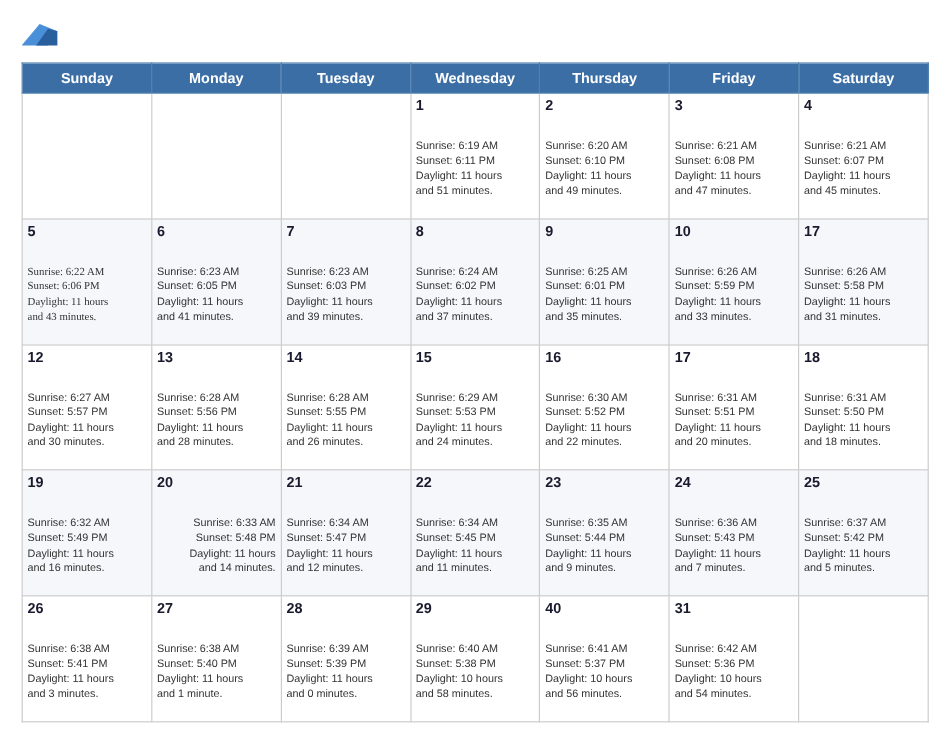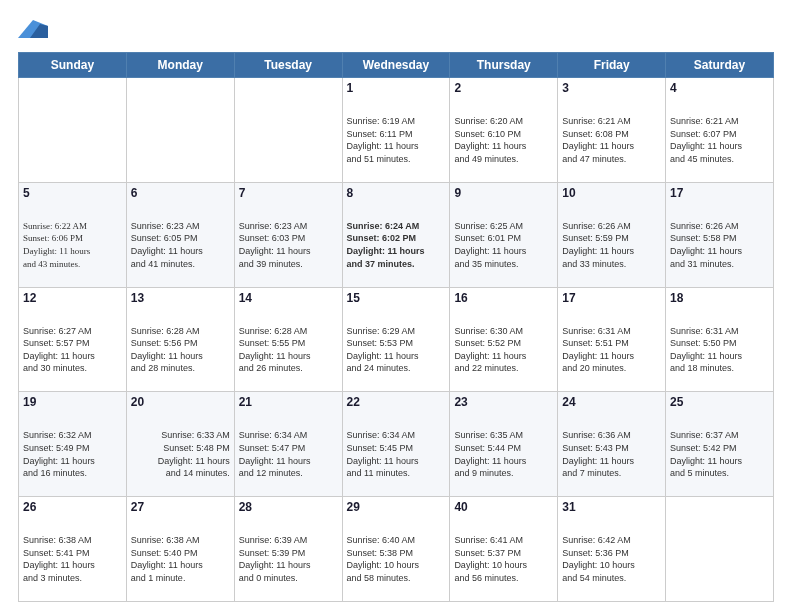--- a/index.html
+++ b/index.html
@@ -182,21 +182,21 @@
           </td>
           <td class="row-shade">
             <span class="day-num">7</span>
             <div class="day-info" style="white-space: pre-line;">Sunrise: 6:23 AM
 Sunset: 6:03 PM
 Daylight: 11 hours
 and 39 minutes.</div>
           </td>
           <td class="row-shade">
             <span class="day-num">8</span>
-            <div class="day-info" style="white-space: pre-line; font-weight: bold;">Sunrise: 6:24 AM
+            <div class="day-info" style="white-space: pre-line;">Sunrise: 6:24 AM
 Sunset: 6:02 PM
 Daylight: 11 hours
 and 37 minutes.</div>
           </td>
           <td class="row-shade">
             <span class="day-num">9</span>
             <div class="day-info" style="white-space: pre-line;">Sunrise: 6:25 AM
 Sunset: 6:01 PM
 Daylight: 11 hours
 and 35 minutes.</div>

